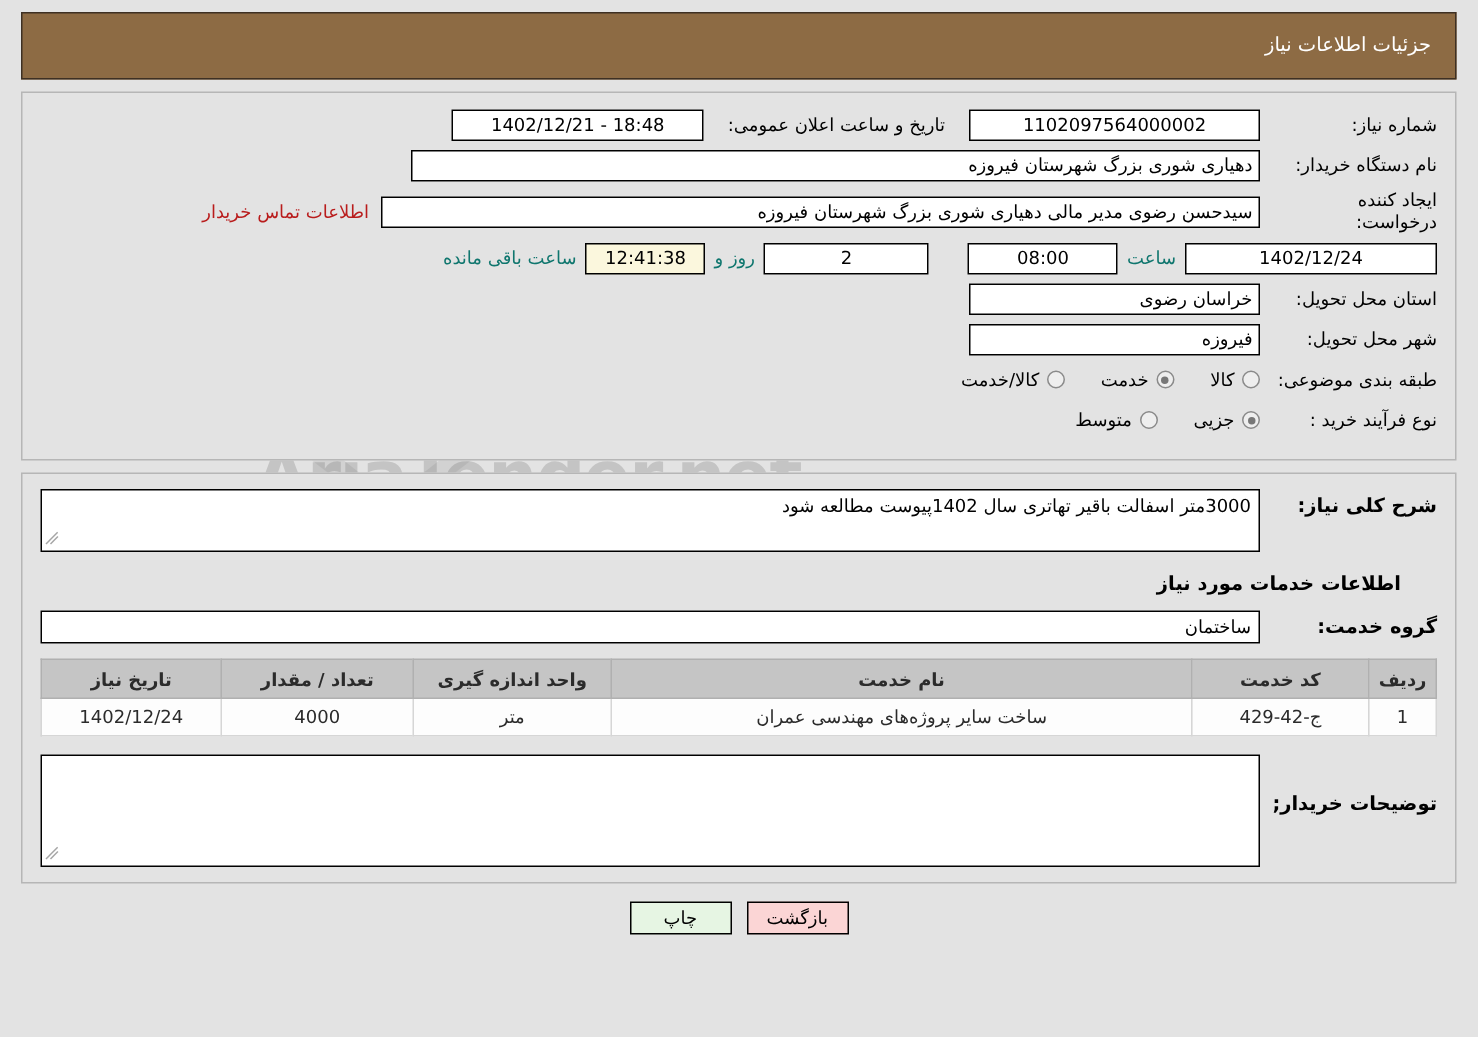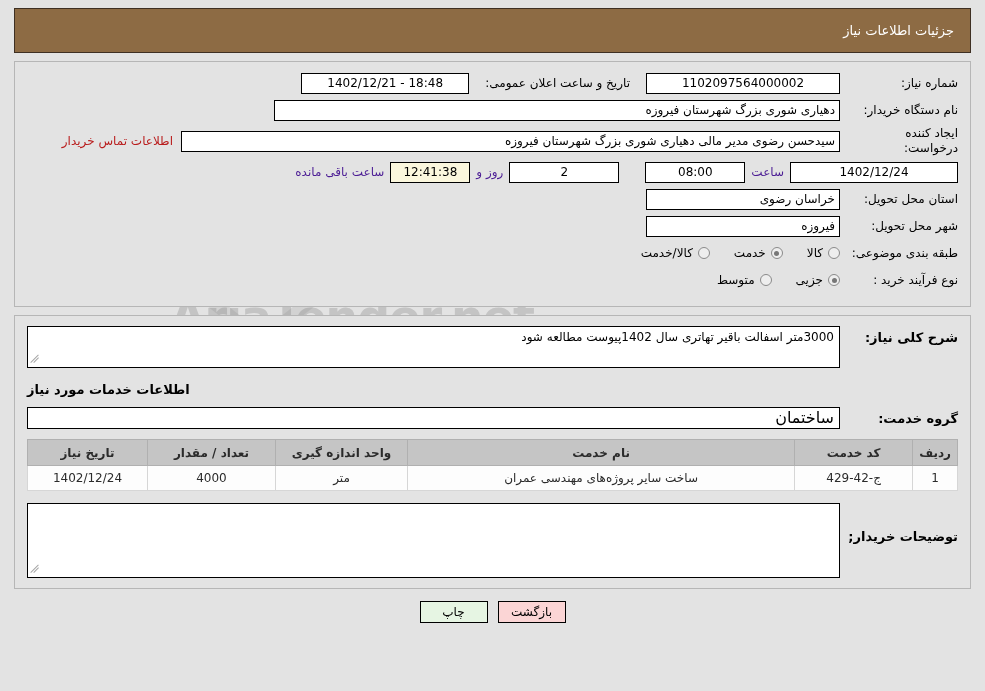--- a/index.html
+++ b/index.html
@@ -124,32 +124,32 @@
     height: 21px;
     line-height: 19px;
     padding: 0 4px;
     font-size: 12px;
     text-align: center;
     white-space: nowrap;
     overflow: hidden;
   }
   .b-need  { width: 194px; }
   .b-org   { width: 566px; text-align: right; }
-  .b-creator { width: 659px; text-align: right; }
+  .b-creator { width: 586px; text-align: right; }
   .b-date  { width: 168px; }
   .b-hour  { width: 100px; }
   .b-days  { width: 110px; }
   .b-state { width: 194px; text-align: right; }
   .b-city  { width: 194px; text-align: right; }
   .b-timer {
     width: 80px;
     background: #fbf7dd;
   }
   .blue-label {
-    color: #4c1d95;
+    color: #0f766e;
     font-size: 12px;
     padding: 0 6px;
     white-space: nowrap;
   }
   .link-blue {
     color: #b91c1c;
     font-size: 12px;
     padding-right: 8px;
     white-space: nowrap;
     cursor: pointer;
@@ -245,42 +245,42 @@
     left: 3px; bottom: 2px;
     width: 7px; height: 1px;
     background: #a6a6a6;
     transform: rotate(-45deg);
     transform-origin: left bottom;
   }
 
   .section-title {
     font-size: 13px;
     font-weight: bold;
-    text-align: left;
+    text-align: right;
     margin: 14px 0 10px 0;
     padding-right: 24px;
   }
   .svc-row { display: flex; align-items: center; margin-bottom: 10px; }
   .svc-label {
     width: 118px;
     flex: 0 0 118px;
     text-align: right;
     padding-left: 8px;
     font-size: 13px;
     font-weight: bold;
   }
   .svc-box {
     border: 1px solid #000;
     background: #ffffff;
     flex: 1;
     height: 22px;
     line-height: 20px;
     padding: 0 5px;
     text-align: right;
-    font-size: 16px;
+    font-size: 12px;
   }
 
   
   .tbl-wrap { margin: 10px 0 12px 0; }
   table.items {
     width: 100%;
     border-collapse: collapse;
     font-size: 12px;
   }
   table.items th {

